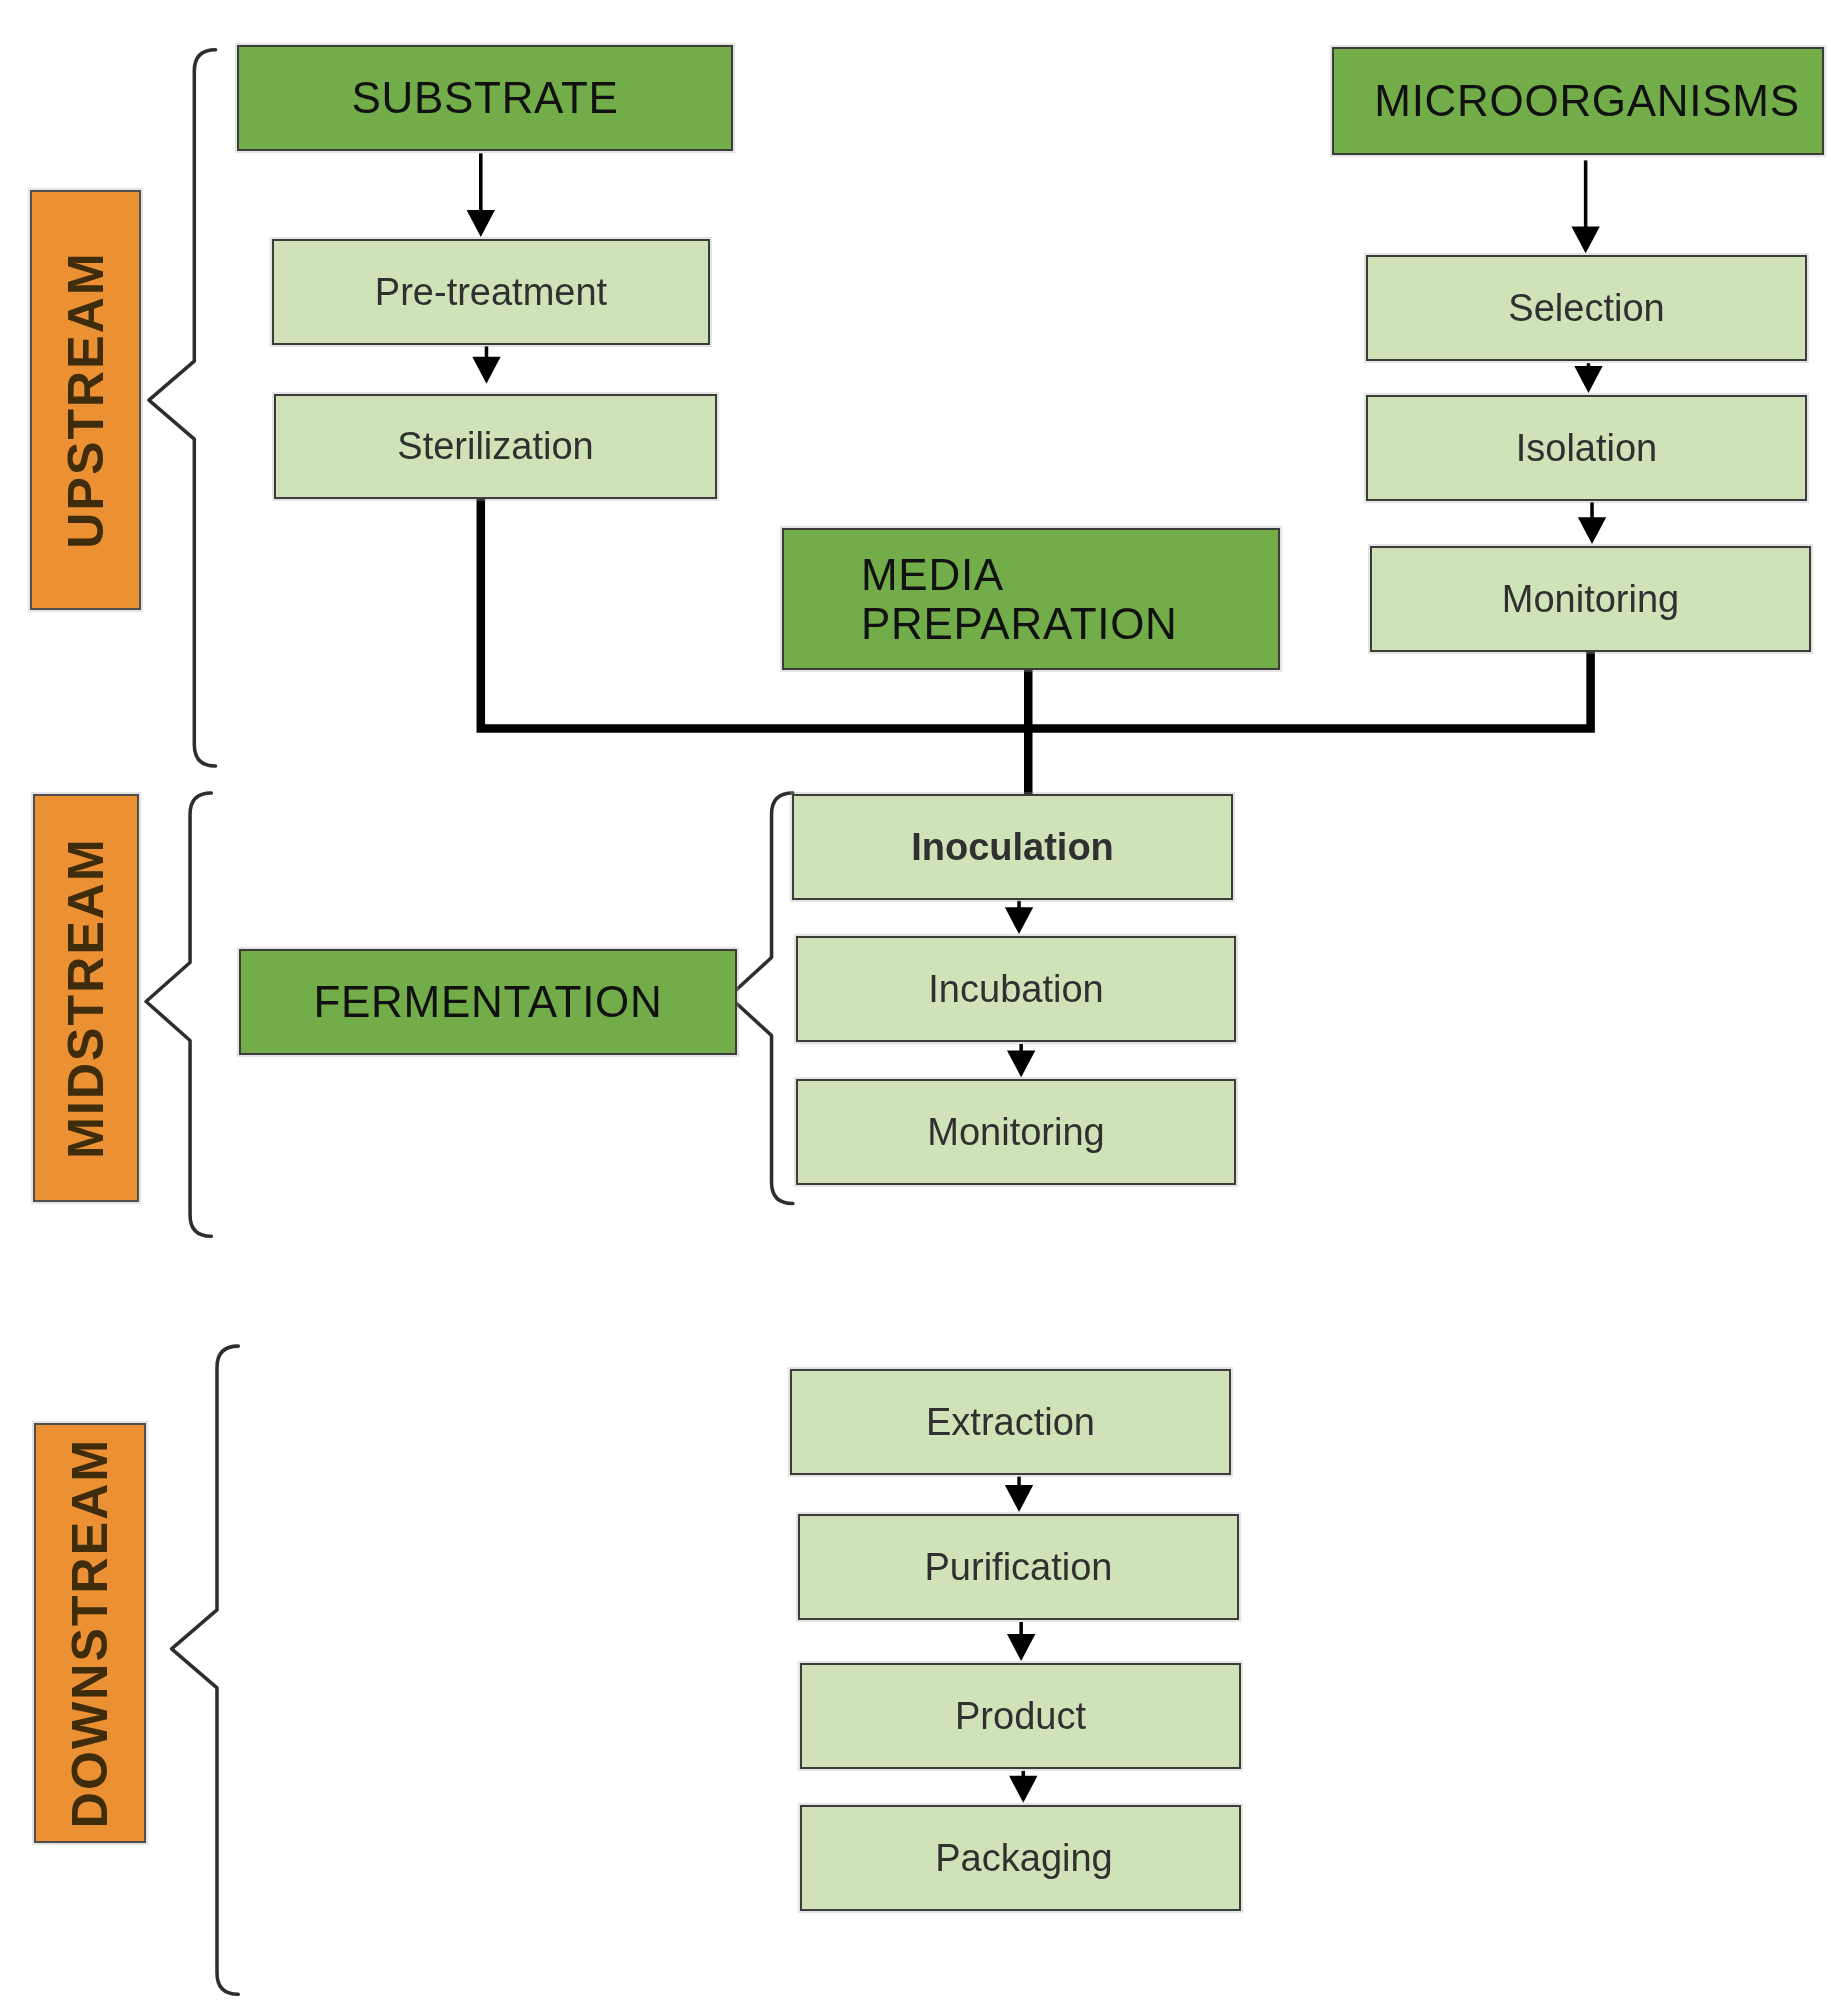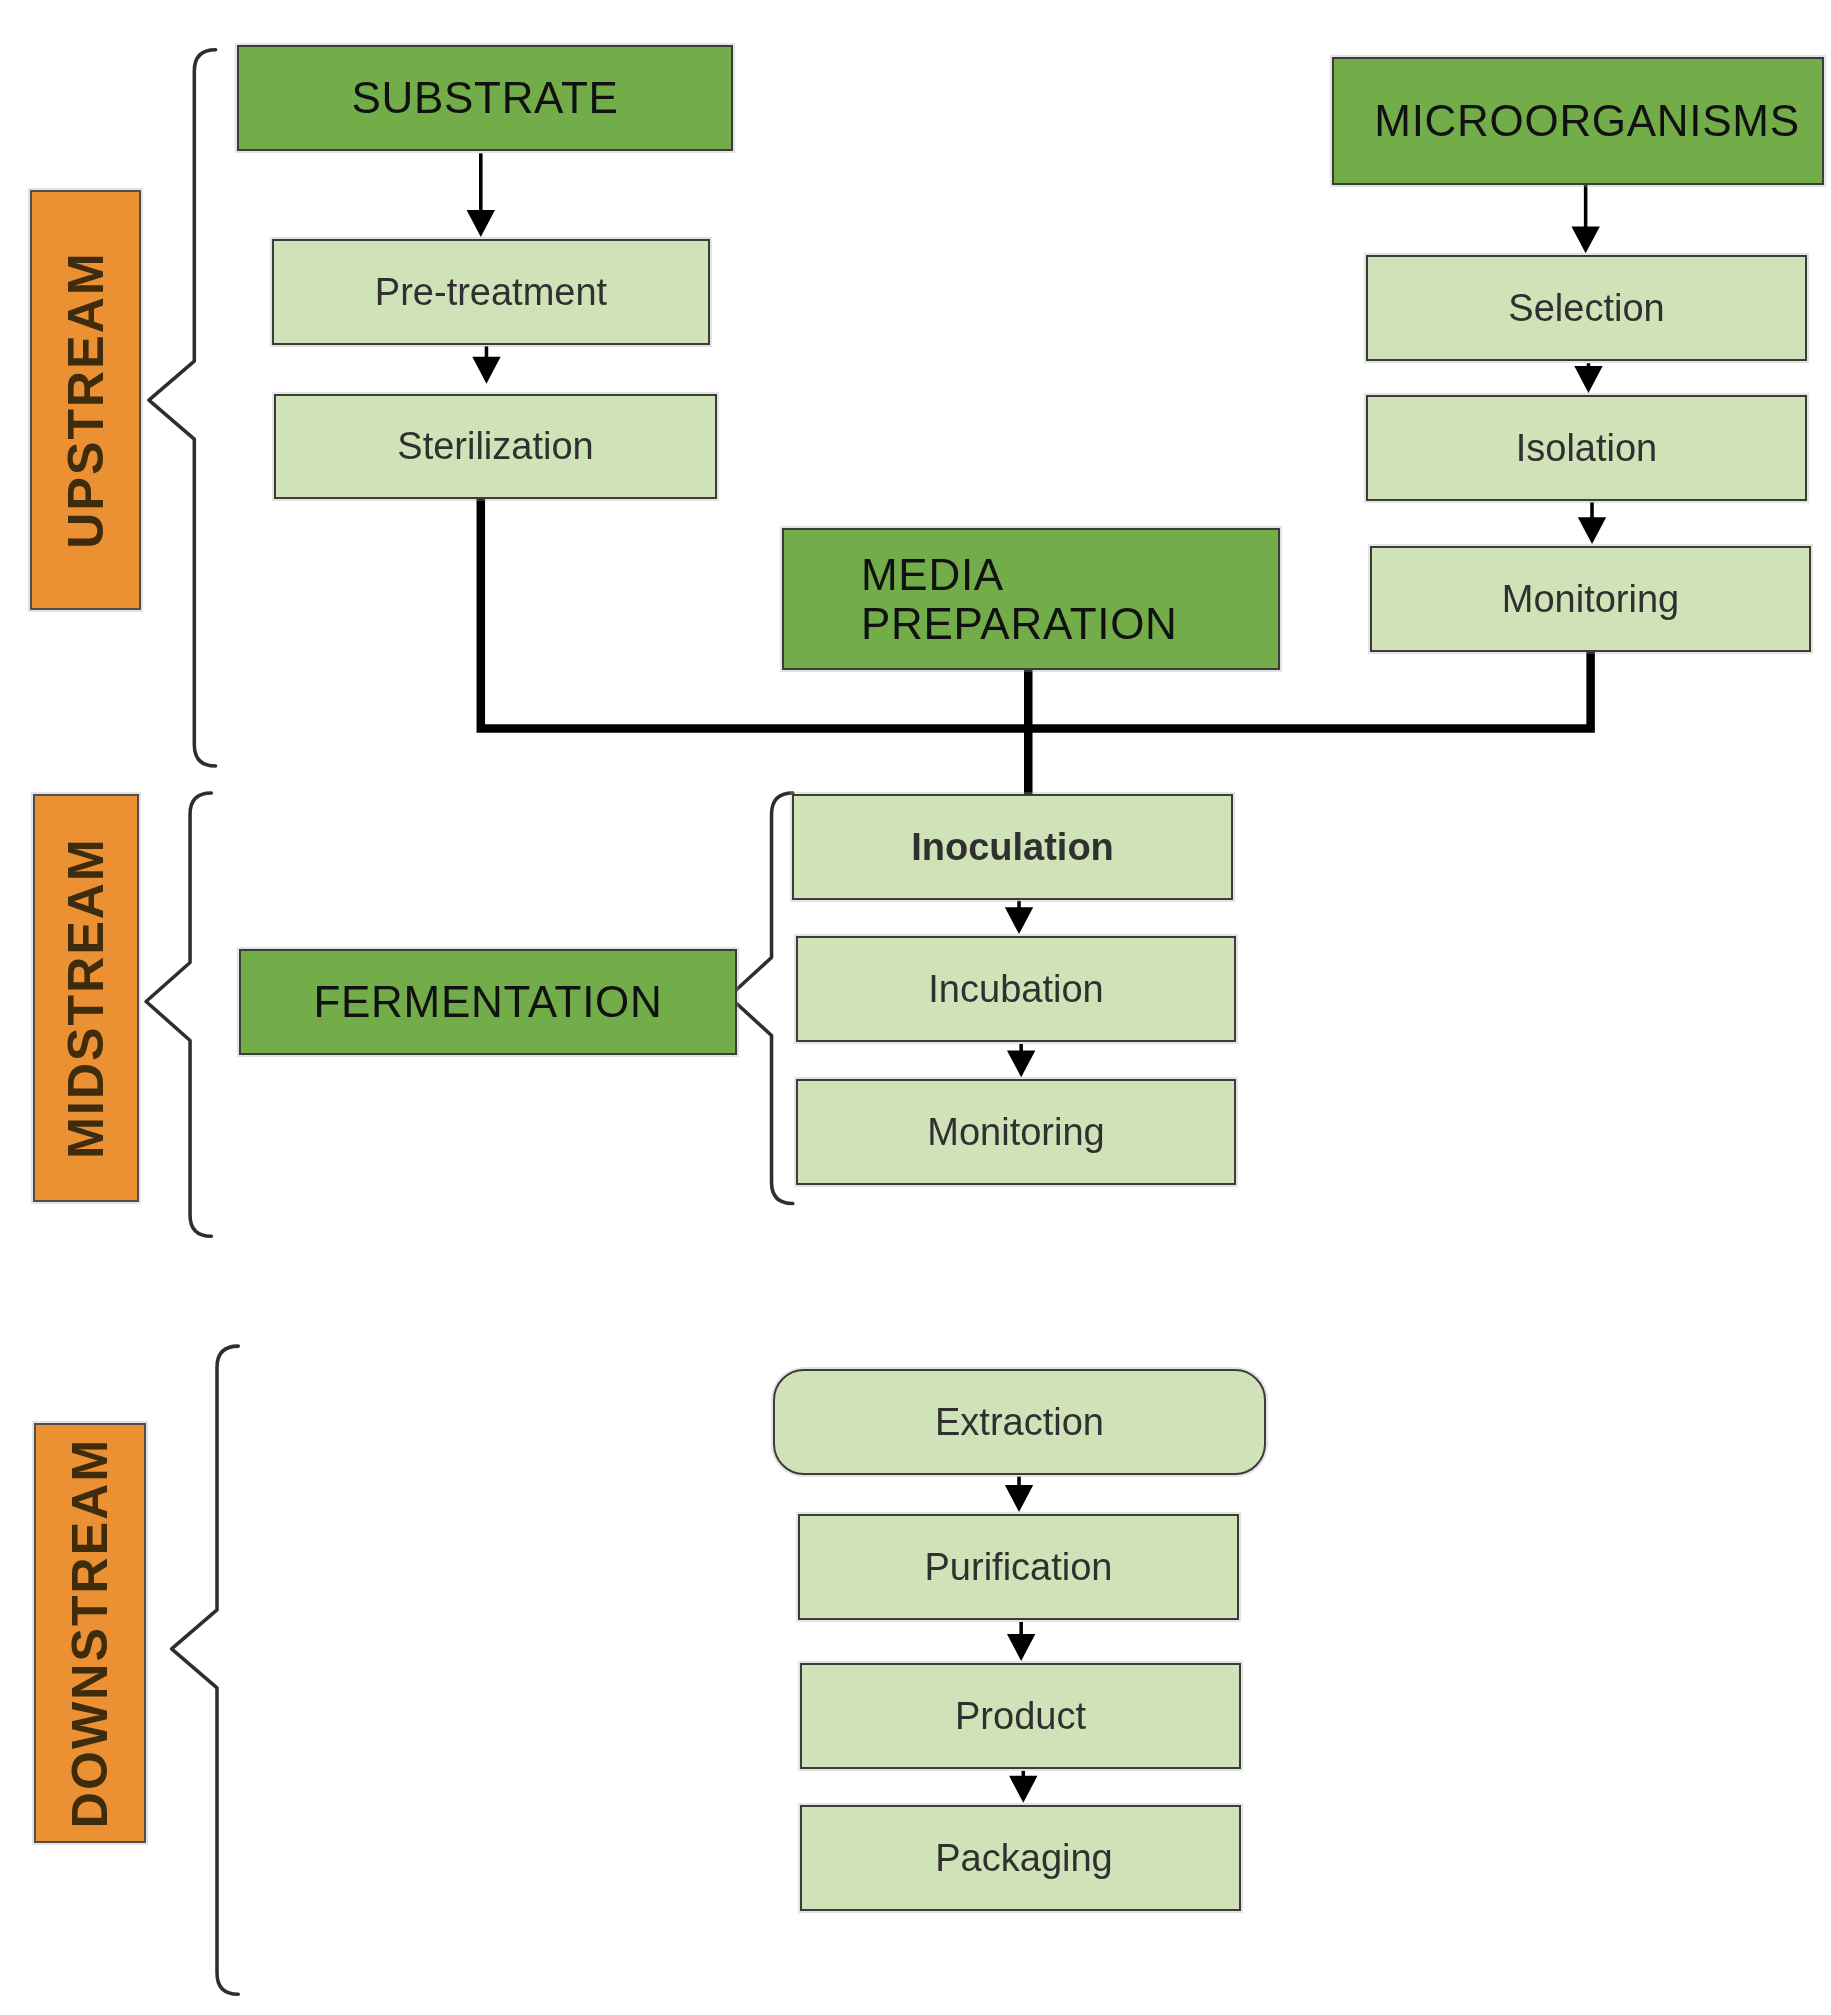--- a/index.html
+++ b/index.html
@@ -166,21 +166,21 @@
     <span>Pre-treatment</span>
   </div>
   <div class="node node--step" style="left:274px; top:386px; width:443px; height:105px;margin-top:8px;">
     <span>Sterilization</span>
   </div>
 
   <div class="node node--header" style="left:782px; top:496px; width:498px; height:142px;margin-top:32px;">
     <span class="media-wrap">MEDIA PREPARATION</span>
   </div>
 
-  <div class="node node--header" style="left:1332px; top:57px; width:492px; height:128px;padding-left:18px;">
+  <div class="node node--header" style="left:1332px; top:47px; width:492px; height:108px;padding-left:18px;">
     <span>MICROORGANISMS</span>
   </div>
   <div class="node node--step" style="left:1366px; top:255px; width:441px; height:106px;">
     <span>Selection</span>
   </div>
   <div class="node node--step" style="left:1366px; top:395px; width:441px; height:106px;">
     <span>Isolation</span>
   </div>
   <div class="node node--step" style="left:1370px; top:546px; width:441px; height:106px;">
     <span>Monitoring</span>
@@ -192,21 +192,21 @@
   <div class="node node--step" style="left:792px; top:794px; width:441px; height:106px;font-weight:bold;">
     <span>Inoculation</span>
   </div>
   <div class="node node--step" style="left:796px; top:936px; width:440px; height:106px;">
     <span>Incubation</span>
   </div>
   <div class="node node--step" style="left:796px; top:1079px; width:440px; height:106px;">
     <span>Monitoring</span>
   </div>
 
-  <div class="node node--step" style="left:773px; top:1369px; width:493px; height:106px;border-radius:31px;">
+  <div class="node node--step" style="left:790px; top:1369px; width:441px; height:106px;">
     <span>Extraction</span>
   </div>
   <div class="node node--step" style="left:798px; top:1514px; width:441px; height:106px;">
     <span>Purification</span>
   </div>
   <div class="node node--step" style="left:800px; top:1663px; width:441px; height:106px;">
     <span>Product</span>
   </div>
   <div class="node node--step" style="left:800px; top:1805px; width:441px; height:106px;padding-left:7px;">
     <span>Packaging</span>

